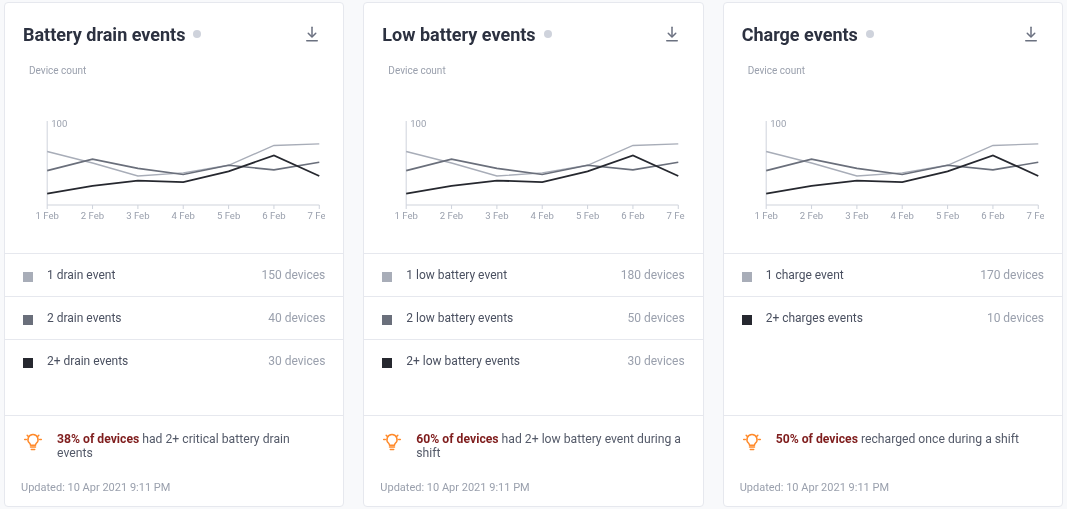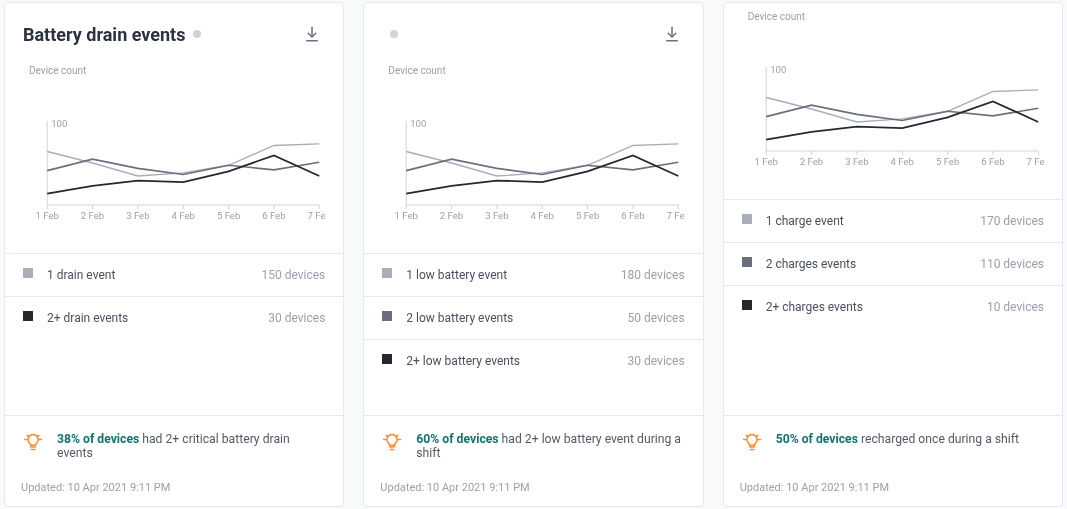--- a/index.html
+++ b/index.html
@@ -83,21 +83,21 @@
   .axis-line{stroke:#cfd3dc;stroke-width:1}
   .series-a{stroke:var(--chip-a);stroke-width:1.4;fill:none}
   .series-b{stroke:var(--chip-b);stroke-width:1.6;fill:none}
   .series-c{stroke:var(--chip-c);stroke-width:1.8;fill:none}
 
   .legend{
     margin-top:28px;
     border-top:1px solid var(--border);
   }
   .legend-row{
-    display:flex;align-items:flex-start;
+    display:flex;align-items:flex-end;
     padding:14px 18px;
     border-bottom:1px solid var(--border);
     font-size:12px;
   }
   .legend-row:last-child{border-bottom:none}
   .sw{width:10px;height:10px;margin-right:14px;flex:none}
   .sw.a{background:var(--chip-a)}
   .sw.b{background:var(--chip-b)}
   .sw.c{background:var(--chip-c)}
   .legend-label{color:#4a5060}
@@ -105,21 +105,21 @@
 
   .insight{
     margin-top:auto;
     border-top:1px solid var(--border);
     padding:16px 18px 10px;
     display:flex;align-items:flex-start;gap:14px;
     font-size:12.2px;
     color:#545a69;
     min-height:60px;
   }
-  .insight b{color:#0f766e;font-weight:700}
+  .insight b{color:#7f1d1d;font-weight:700}
   .bulb{
     flex:none;
     width:20px;height:20px;
     color:var(--accent);
   }
   .bulb svg{width:100%;height:100%;stroke:currentColor;fill:none;stroke-width:1.8;stroke-linecap:round;stroke-linejoin:round}
 
   .updated{
     font-size:11px;
     color:var(--muted);
@@ -170,20 +170,25 @@
           </svg></div>
     </div>
 
     <div class="legend">
       <div class="legend-row">
         <span class="sw a"></span>
         <span class="legend-label">1 drain event</span>
         <span class="legend-val">150 devices</span>
       </div>
       <div class="legend-row">
+        <span class="sw b"></span>
+        <span class="legend-label">2 drain events</span>
+        <span class="legend-val">40 devices</span>
+      </div>
+      <div class="legend-row">
         <span class="sw c"></span>
         <span class="legend-label">2+ drain events</span>
         <span class="legend-val">30 devices</span>
       </div>
     </div>
 
     <div class="insight">
       <span class="bulb">
         <svg viewBox="0 0 24 24">
             <path d="M9 18h6"></path>
@@ -197,20 +202,21 @@
       </span>
       <span>
         <b>38% of devices</b><span> had 2+ critical battery drain events</span>
       </span>
     </div>
     <div class="updated">Updated: 10 Apr 2021  9:11 PM</div>
   </div>
 
   <div class="card">
     <div class="card-header">
+      <h3 class="card-title">Low battery events</h3>
       <span class="info-dot"></span>
       <span class="dl-btn">
         <svg viewBox="0 0 24 24">
             <path d="M12 3v12"></path>
             <path d="m7 11 5 5 5-5"></path>
             <path d="M5 21h14"></path>
           </svg>
       </span>
     </div>
     <div class="chart-wrap">
@@ -268,20 +274,31 @@
           </svg>
       </span>
       <span>
         <b>60% of devices</b><span> had 2+ low battery event during a shift</span>
       </span>
     </div>
     <div class="updated">Updated: 10 Apr 2021  9:11 PM</div>
   </div>
 
   <div class="card">
+    <div class="card-header">
+      <h3 class="card-title">Charge events</h3>
+      <span class="info-dot"></span>
+      <span class="dl-btn">
+        <svg viewBox="0 0 24 24">
+            <path d="M12 3v12"></path>
+            <path d="m7 11 5 5 5-5"></path>
+            <path d="M5 21h14"></path>
+          </svg>
+      </span>
+    </div>
     <div class="chart-wrap">
       <div class="chart-ylabel">Device count</div>
       <div class="chart"><svg viewBox="0 0 300 110" preserveAspectRatio="none">
             <line class="axis-line" x1="24" y1="6" x2="24" y2="90"></line>
             <line class="axis-line" x1="24" y1="90" x2="294" y2="90"></line>
             <text class="axis-text" x="28" y="11.63636363636364">100</text>
             <line class="axis-line" x1="24" y1="90" x2="24" y2="94"></line>
             <text class="axis-text" x="24" y="104" text-anchor="middle">1 Feb</text>
             <line class="axis-line" x1="69" y1="90" x2="69" y2="94"></line>
             <text class="axis-text" x="69" y="104" text-anchor="middle">2 Feb</text>
@@ -300,25 +317,20 @@
             <path class="series-c" d="M24 78.54545454545455 L69 70.9090909090909 L114 65.56363636363636 L159 67.0909090909091 L204 56.4 L249 40.36363636363636 L294 60.981818181818184"></path>
           </svg></div>
     </div>
     <div class="legend">
       <div class="legend-row">
         <span class="sw a"></span>
         <span class="legend-label">1 charge event</span>
         <span class="legend-val">170 devices</span>
       </div>
       <div class="legend-row">
-        <span class="sw b"></span>
-        <span class="legend-label">2 charges events</span>
-        <span class="legend-val">110 devices</span>
-      </div>
-      <div class="legend-row">
         <span class="sw c"></span>
         <span class="legend-label">2+ charges events</span>
         <span class="legend-val">10 devices</span>
       </div>
     </div>
     <div class="insight">
       <span class="bulb">
         <svg viewBox="0 0 24 24">
             <path d="M9 18h6"></path>
             <path d="M10 21h4"></path>

